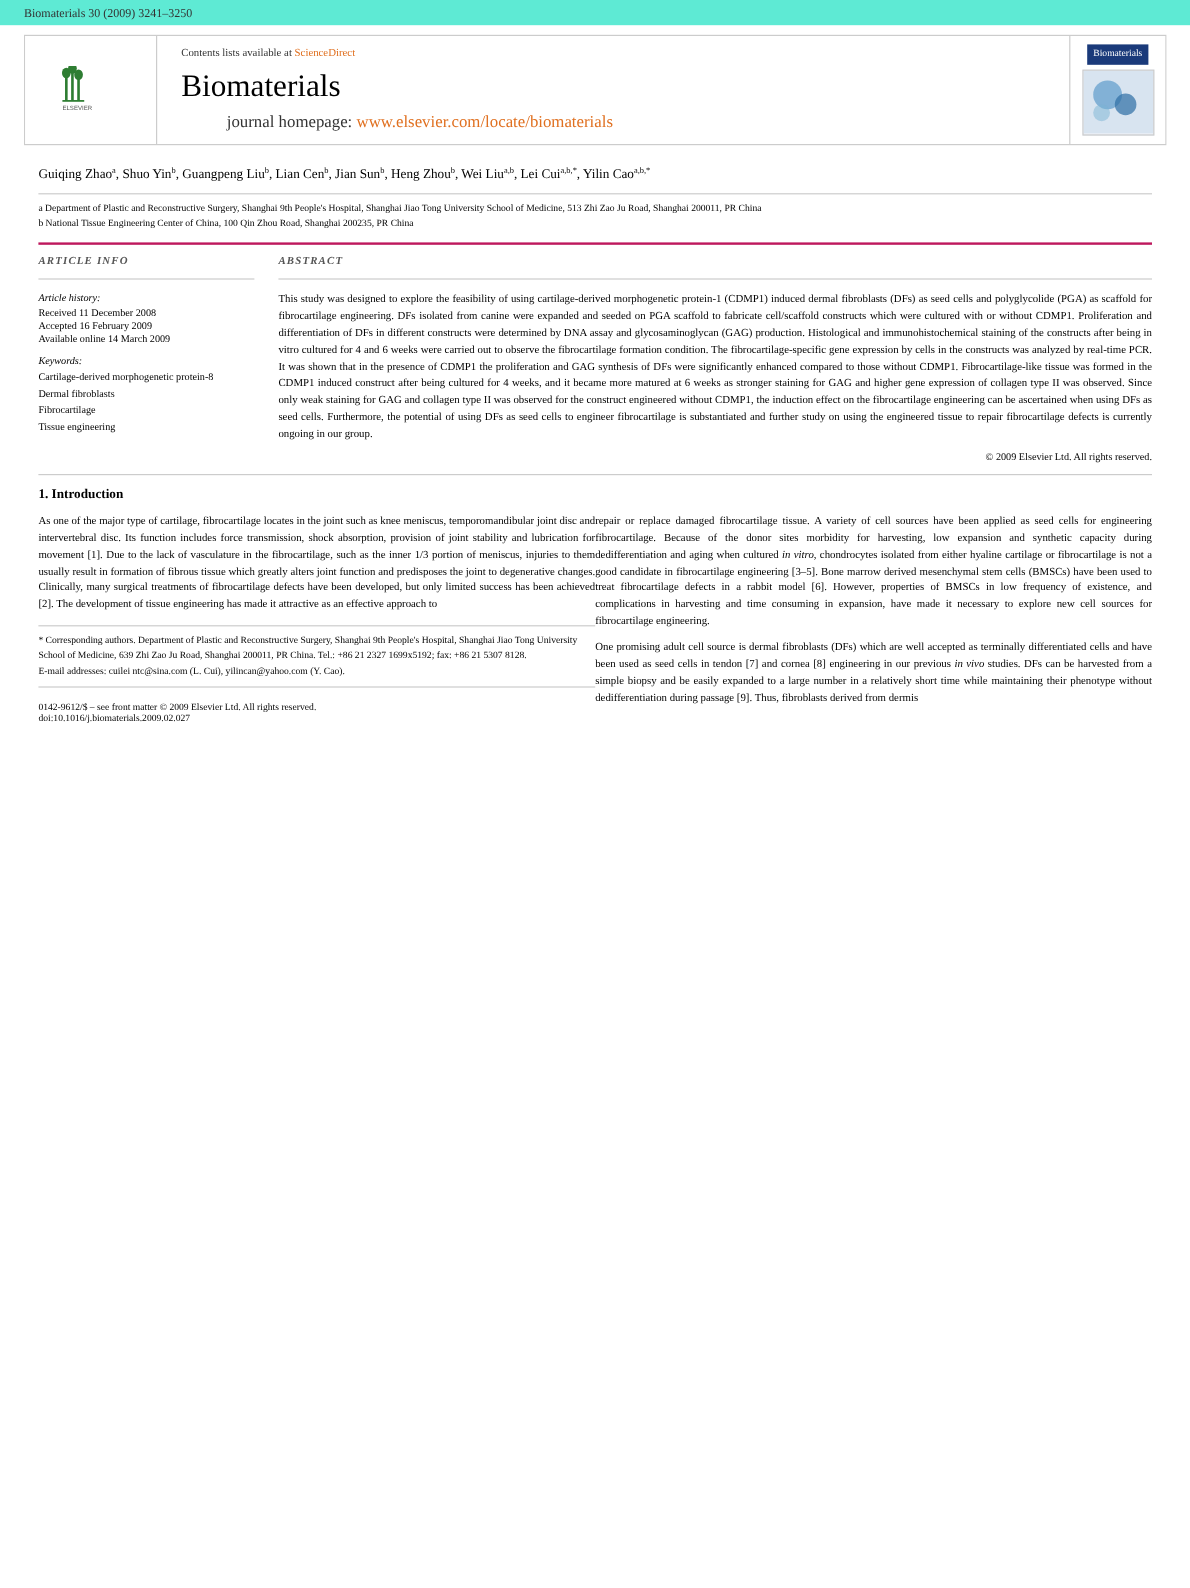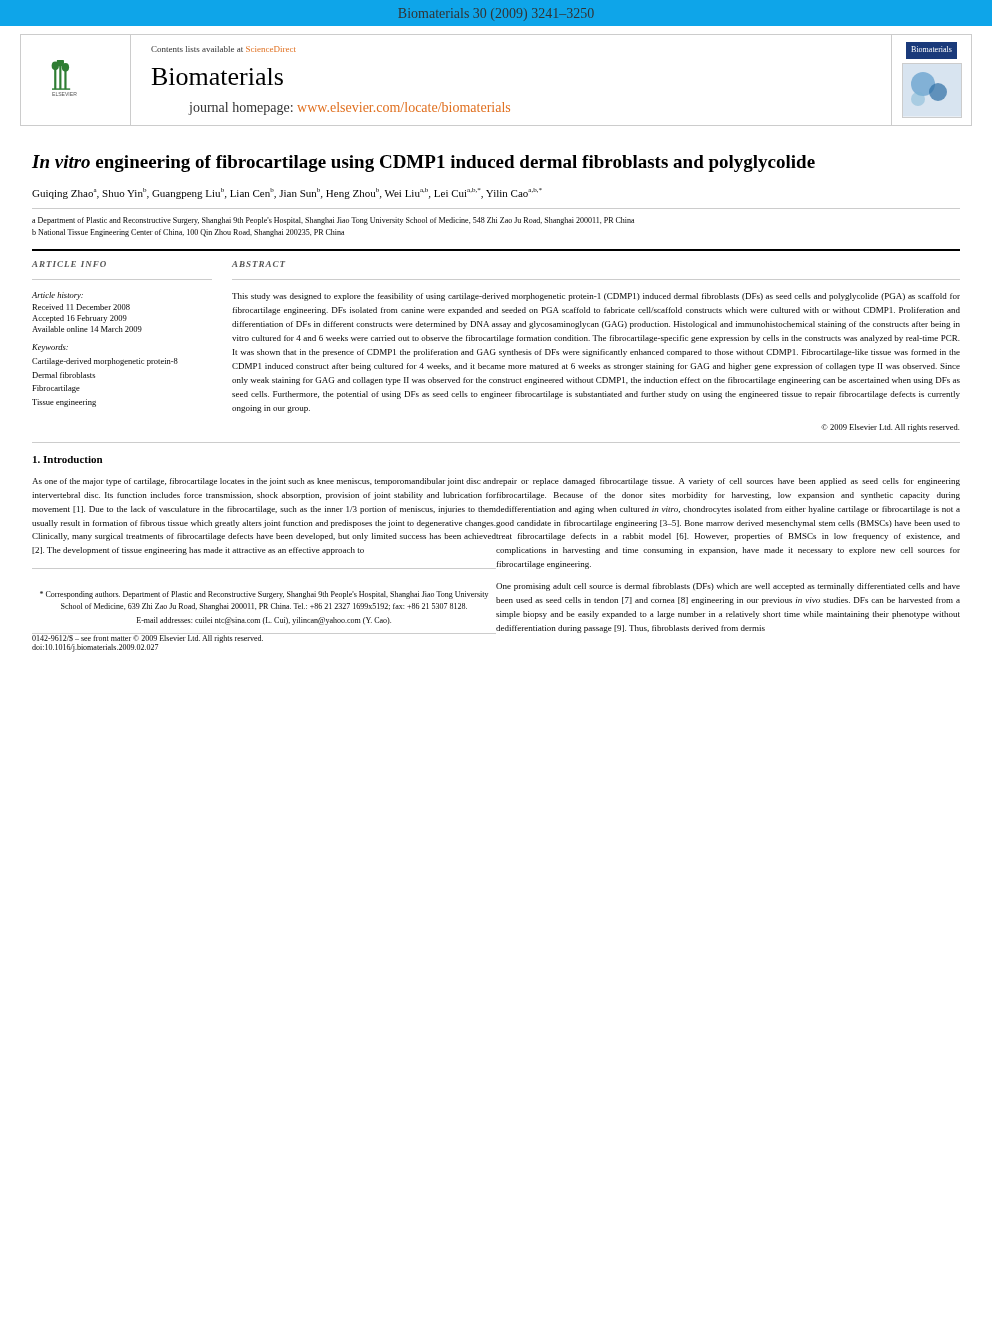--- a/index.html
+++ b/index.html
@@ -14,24 +14,24 @@
 
     .page {
       width: 992px;
       min-height: 1323px;
       background: #fff;
       padding: 0;
     }
 
     
     .top-bar {
-      background: #0ea5e9;
+      background: #5eead4;
       padding: 6px 20px 4px 20px;
-      text-align: center;
-      font-size: 14px;
+      text-align: left;
+      font-size: 10px;
       color: #333;
       border-bottom: none;
     }
 
     .journal-header {
       display: flex;
       align-items: stretch;
       border: 1px solid #ccc;
       margin: 8px 20px 6px 20px;
     }
@@ -163,21 +163,21 @@
       line-height: 1.5;
       margin-bottom: 10px;
       border-top: 1px solid #ccc;
       padding-top: 6px;
     }
 
     .two-col-section {
       display: flex;
       gap: 20px;
       margin-top: 8px;
-      border-top: 2px solid #000000;
+      border-top: 2px solid #be185d;
       padding-top: 8px;
     }
 
     .left-col {
       width: 180px;
       flex-shrink: 0;
     }
 
     .right-col {
       flex: 1;
@@ -266,31 +266,30 @@
     .body-text {
       font-size: 9px;
       color: #000;
       line-height: 1.55;
       text-align: justify;
     }
 
     .footnote-section {
       border-top: 1px solid #ccc;
       margin-top: 10px;
-      padding-top: 20px;
+      padding-top: 6px;
       font-size: 8px;
       color: #000;
       line-height: 1.5;
-      text-align: center;
     }
 
     .footer-info {
       border-top: 1px solid #ccc;
       margin-top: 6px;
-      padding-top: 0;
+      padding-top: 12px;
       font-size: 8px;
       color: #000;
     }
   </style>
 </head>
 <body>
 
 <div class="page">
 
   <div class="top-bar">
@@ -333,31 +332,28 @@
           <circle cx="20" cy="20" r="12" fill="#4a90c4" opacity="0.6"></circle>
           <circle cx="35" cy="28" r="9" fill="#2e6da4" opacity="0.7"></circle>
           <circle cx="15" cy="35" r="7" fill="#7ab3d4" opacity="0.5"></circle>
         </svg>
       </div>
     </div>
   </div>
 
   <div class="article-content">
 
-    <div class="article-main-title">
-      <em>In vitro</em><span class="normal"> engineering of fibrocartilage using CDMP1 induced dermal fibroblasts and polyglycolide</span>
-    </div>
 
     <div class="authors-line">
       Guiqing Zhao<sup class="author-sup">a</sup>, Shuo Yin<sup class="author-sup">b</sup>, Guangpeng Liu<sup class="author-sup">b</sup>, Lian Cen<sup class="author-sup">b</sup>, Jian Sun<sup class="author-sup">b</sup>, Heng Zhou<sup class="author-sup">b</sup>,
       Wei Liu<sup class="author-sup">a,b</sup>, Lei Cui<sup class="author-sup">a,b,*</sup>, Yilin Cao<sup class="author-sup">a,b,*</sup>
     </div>
 
     <div class="affiliations">
-      <div>a Department of Plastic and Reconstructive Surgery, Shanghai 9th People's Hospital, Shanghai Jiao Tong University School of Medicine, 548 Zhi Zao Ju Road, Shanghai 200011, PR China</div>
+      <div>a Department of Plastic and Reconstructive Surgery, Shanghai 9th People's Hospital, Shanghai Jiao Tong University School of Medicine, 513 Zhi Zao Ju Road, Shanghai 200011, PR China</div>
       <div>b National Tissue Engineering Center of China, 100 Qin Zhou Road, Shanghai 200235, PR China</div>
     </div>
 
     <div class="two-col-section">
 
       <div class="left-col">
         <div class="section-header-label">ARTICLE INFO</div>
         <hr class="divider-line">
         <div class="article-info-label">Article history:</div>
         <div class="article-info-date">Received 11 December 2008</div>

